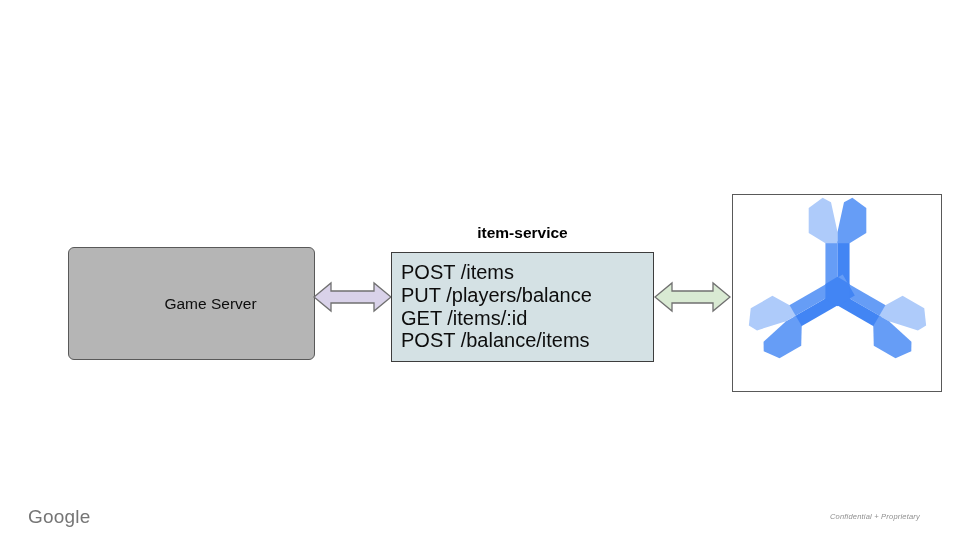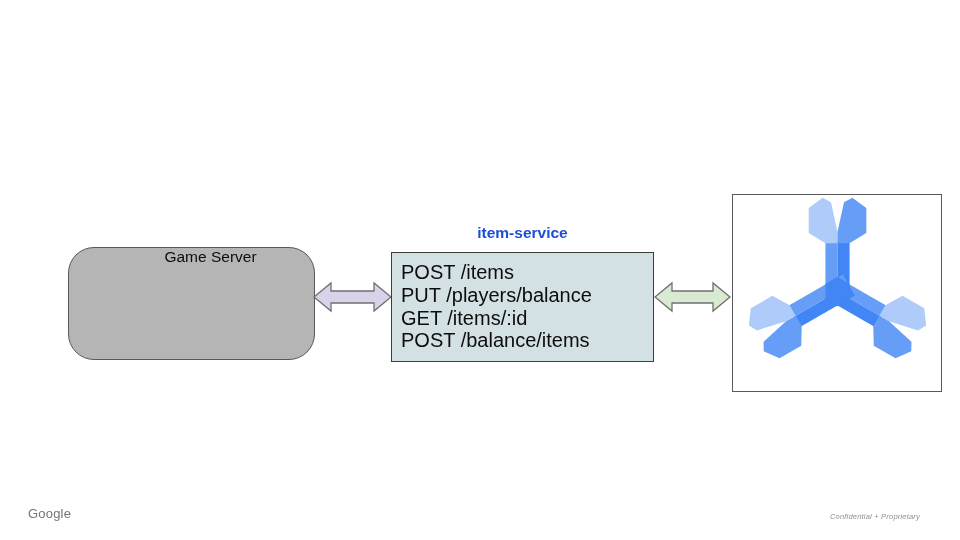--- a/index.html
+++ b/index.html
@@ -3,28 +3,28 @@
 <meta charset="utf-8">
 <style>
   html,body{margin:0;padding:0;background:#e8e8e8;}
   .slide{
     position:relative;width:960px;height:540px;background:#ffffff;
     font-family:"Liberation Sans",sans-serif;overflow:hidden;margin:0 auto;
   }
   
   .game-server{
     position:absolute;left:68px;top:247px;width:247px;height:113px;
-    background:#b5b5b5;border:1.3px solid #595959;border-radius:26px;
-    display:flex;justify-content:center;box-sizing:border-box;padding-left:38px;
+    background:#b5b5b5;border:1.3px solid #595959;border-radius:6px;
+    display:flex;align-items:center;justify-content:center;box-sizing:border-box;padding-left:38px;
   }
   .game-server span{font-size:15.5px;color:#0d0d0d;}
   
   .service-title{
     position:absolute;left:391px;top:224px;width:263px;height:20px;
-    text-align:center;font-size:15.5px;font-weight:bold;color:#1d4ed8;
+    text-align:center;font-size:15.5px;font-weight:bold;color:#000000;
   }
   .service-box{
     position:absolute;left:391px;top:252px;width:263px;height:110px;
     background:#d4e1e4;border:1.3px solid #3d3d3d;box-sizing:border-box;
     padding:8px 6px 0 9px;
   }
   .service-box .endpoint{
     font-size:20px;line-height:22.8px;color:#0d0d0d;white-space:nowrap;
   }
   
@@ -36,21 +36,21 @@
     position:absolute;left:732px;top:194px;width:210px;height:198px;
     background:#ffffff;border:1.3px solid #595959;box-sizing:border-box;
     display:flex;align-items:center;justify-content:center;
   }
   .db-card svg{transform:translateY(-2px);}
   .sp-light{fill:#aecbfa;}
   .sp-med{fill:#669df6;}
   .sp-dark{fill:#4285f4;}
   
   .brand{
-    position:absolute;left:28px;top:506px;font-size:13px;color:#757575;
+    position:absolute;left:28px;top:506px;font-size:19px;color:#757575;
     letter-spacing:0.2px;
   }
   .confidential{
     position:absolute;right:40px;top:512px;font-size:7.5px;color:#8f8f8f;
     letter-spacing:0.2px;
     font-style:italic;
   }
 </style>
 </head>
 <body>

